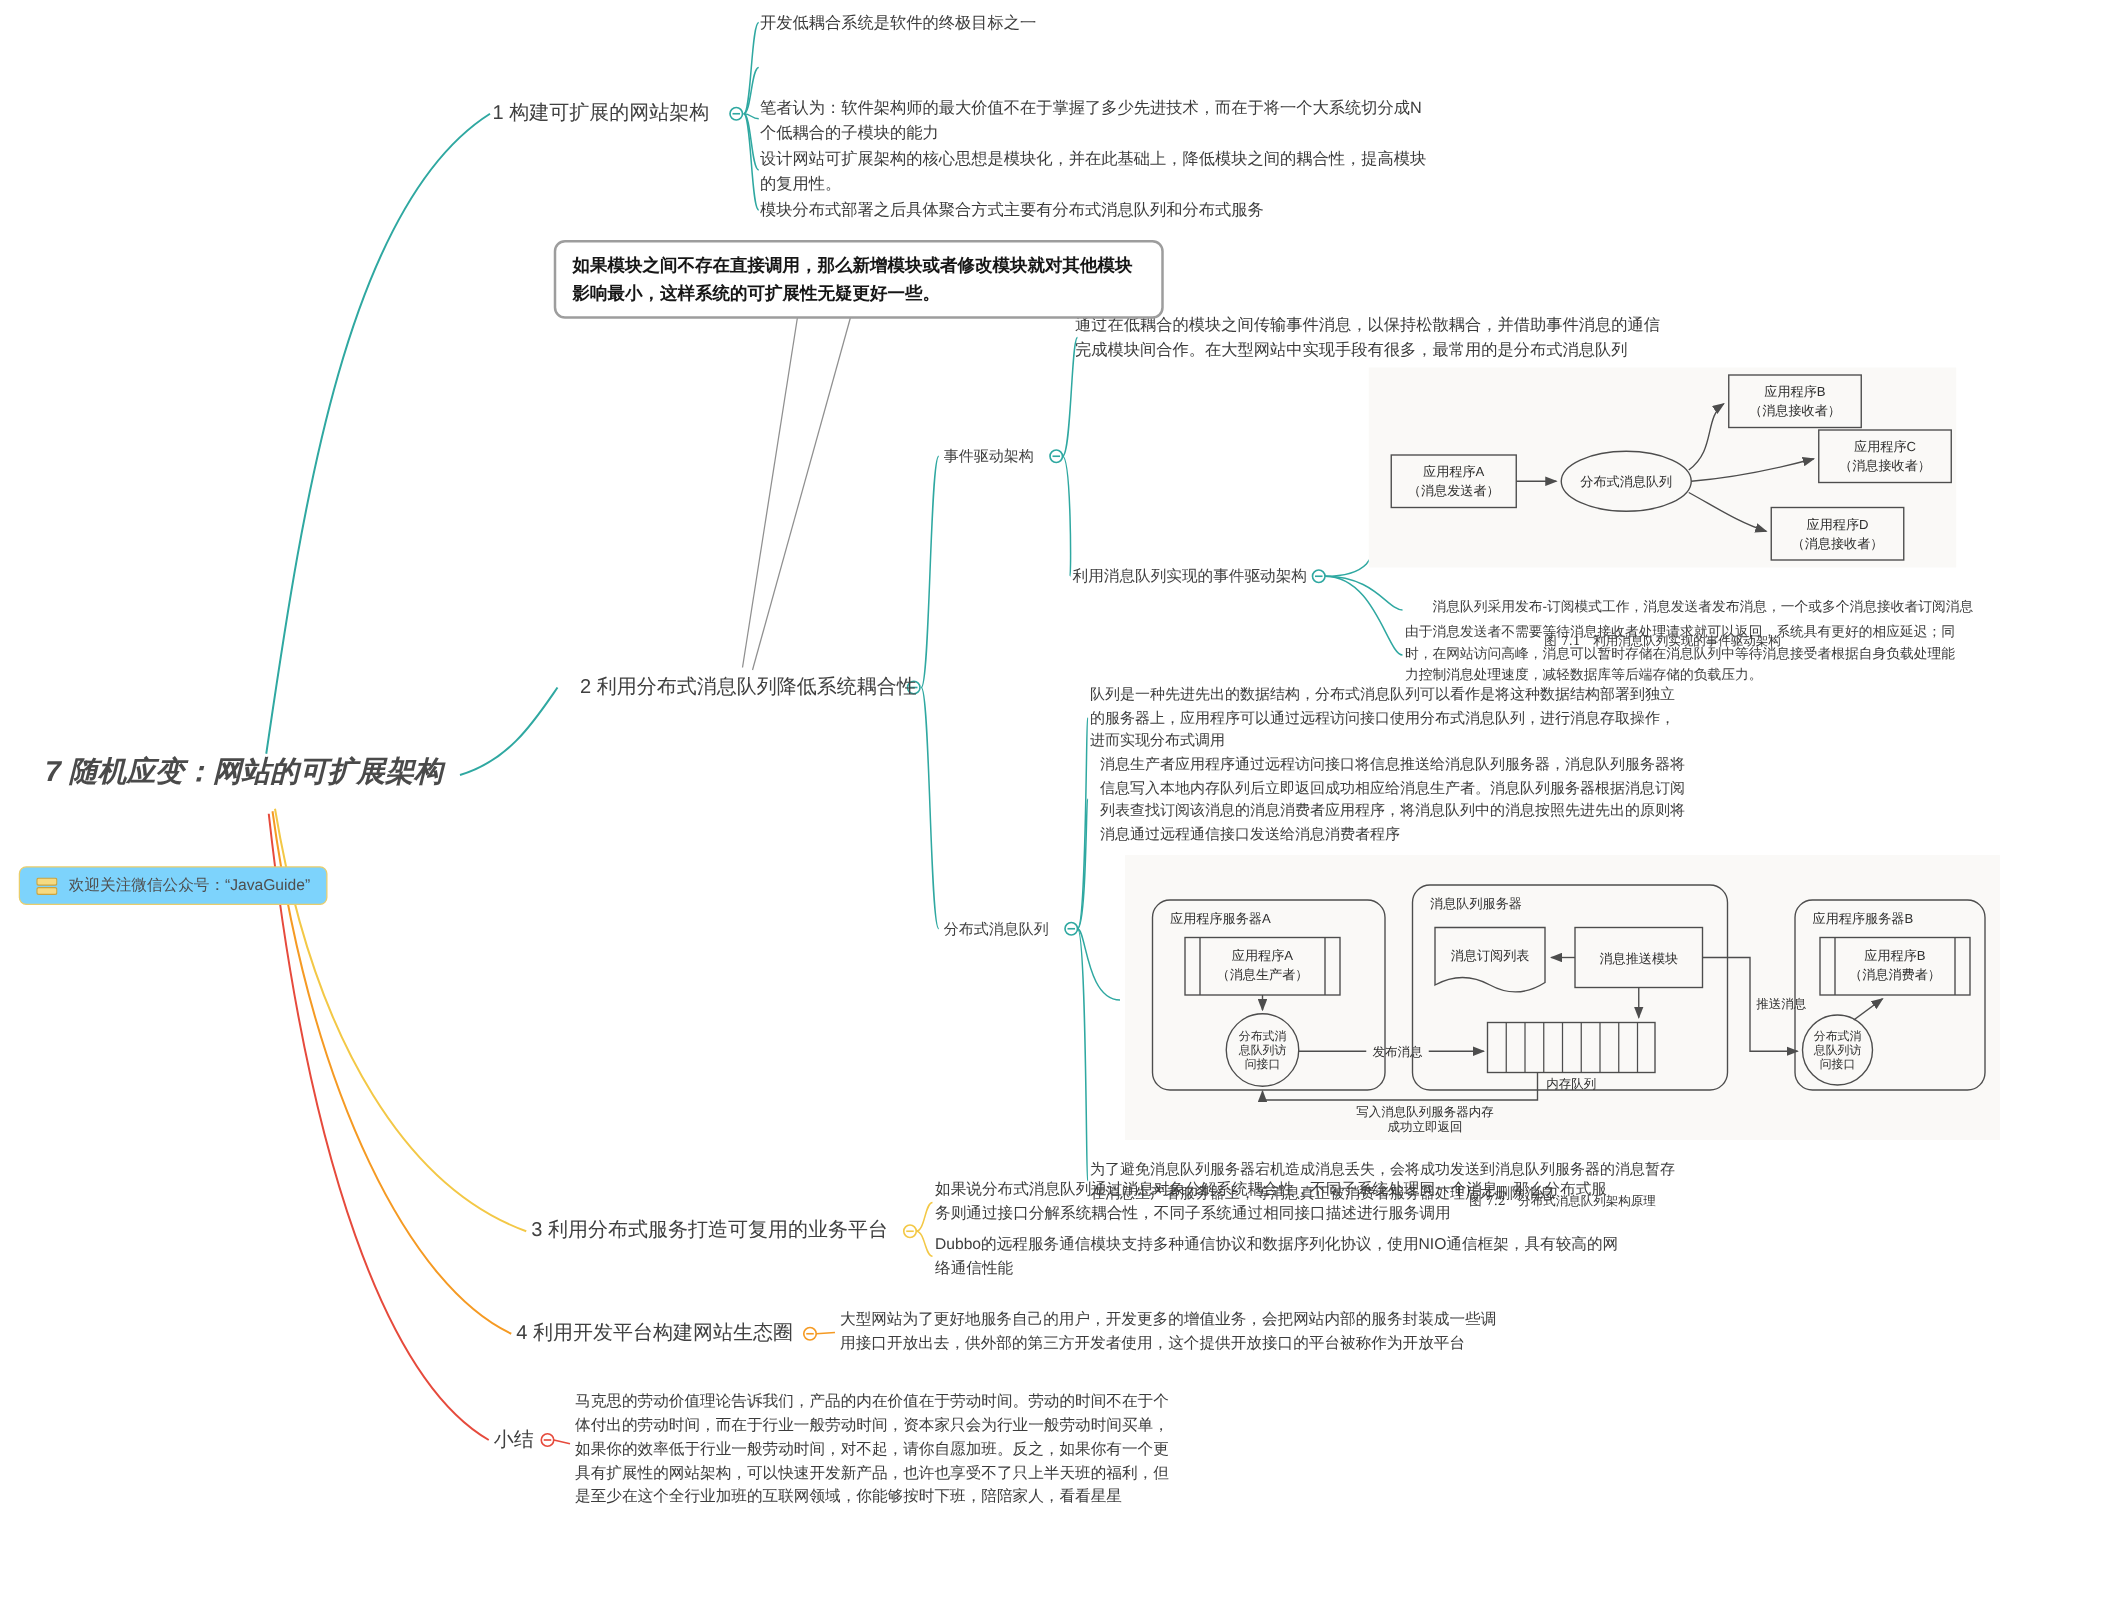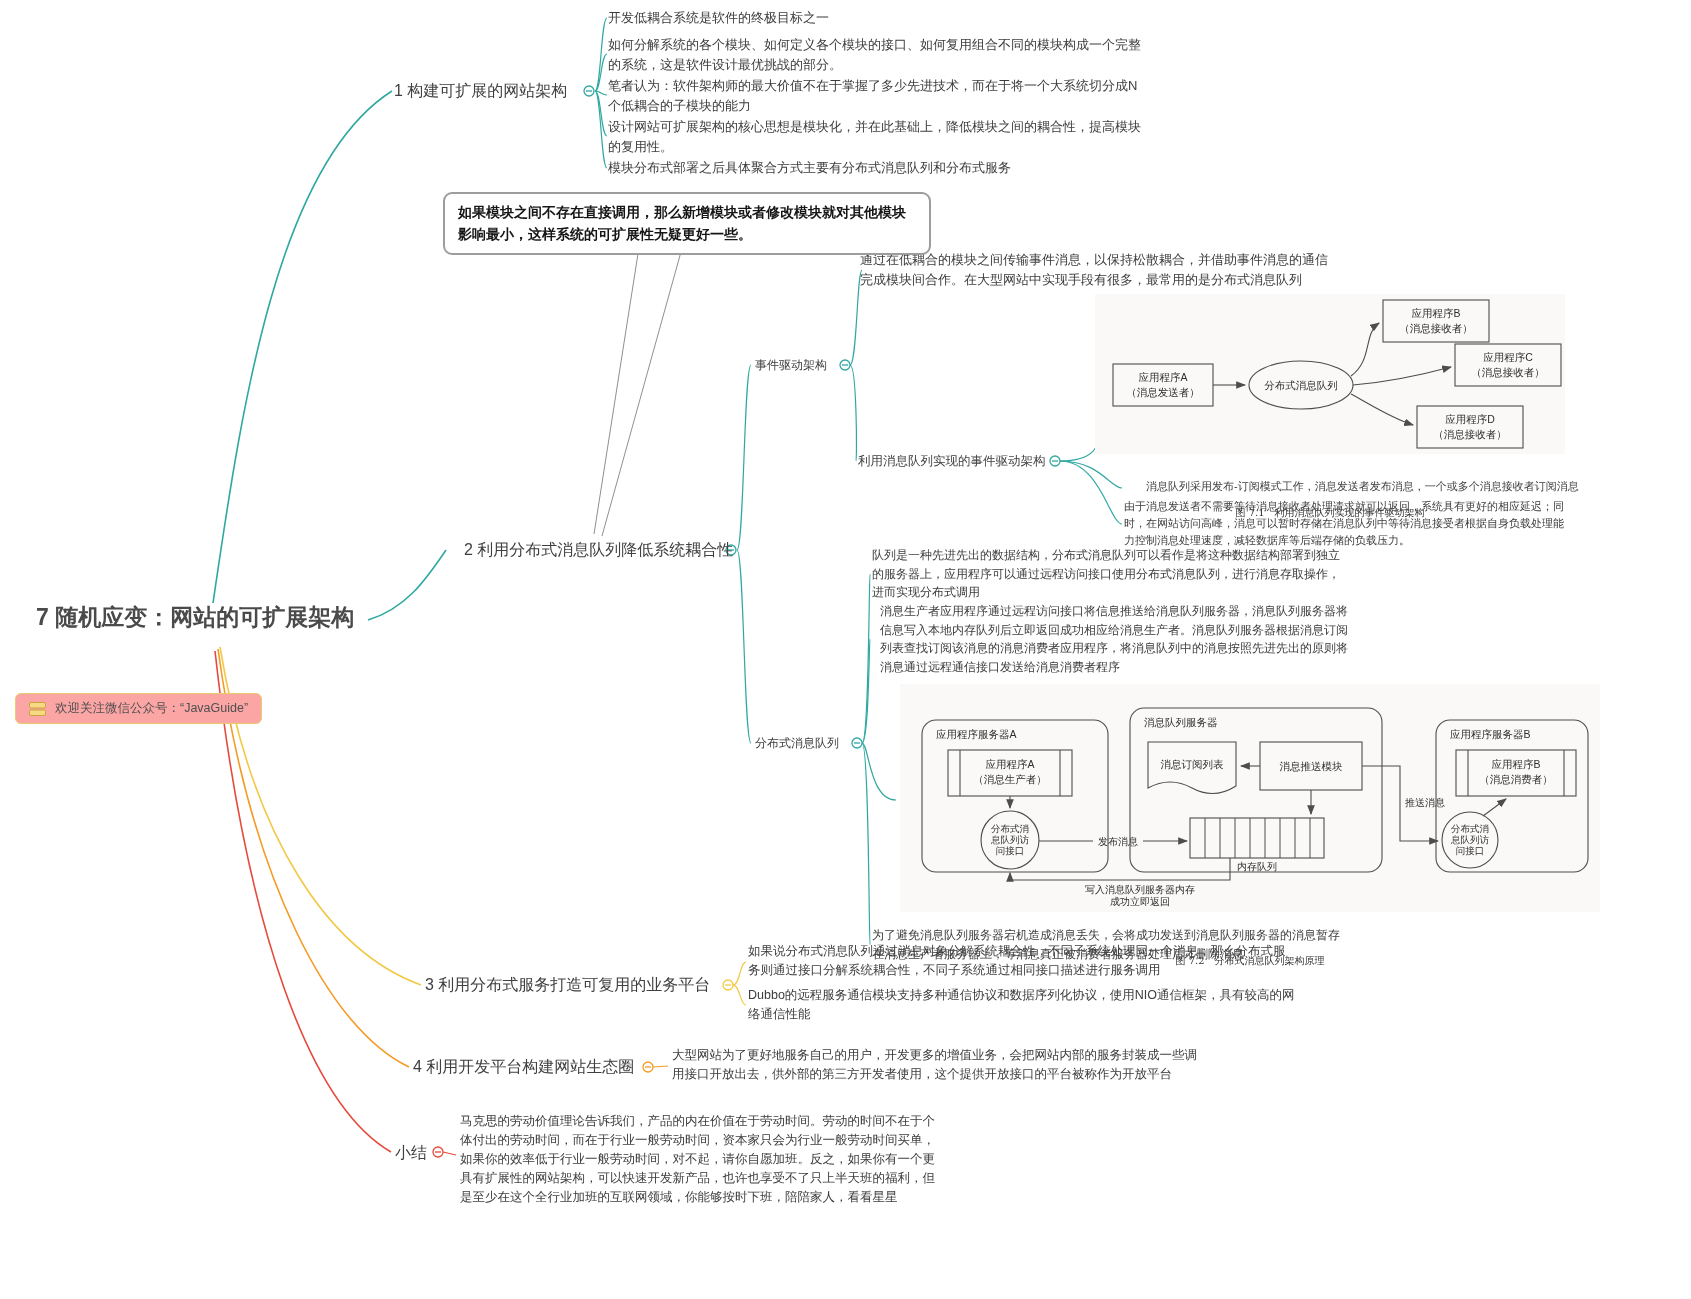--- a/index.html
+++ b/index.html
@@ -1,20 +1,20 @@
 <!DOCTYPE html>
 <html><head>
 <meta charset="utf-8">
 <style>
   html,body{margin:0;padding:0;background:#fff;}
   body{font-family:"Liberation Sans","DejaVu Sans",sans-serif;}
   .canvas{position:relative;width:1691px;height:1299px;background:#fff;overflow:hidden;}
   svg.links{position:absolute;left:0;top:0;z-index:1;pointer-events:none;}
-  .title{position:absolute;z-index:3;font-size:23px;font-weight:bold;color:#4a4a4a;white-space:nowrap;}
-  .wechat{position:absolute;z-index:3;display:flex;align-items:center;gap:9px;background:#fca5a5;border:1px solid #E9CD6B;border-radius:6px;padding:6px 13px;font-size:12.5px;color:#4f4f4f;white-space:nowrap;}
+  .title{position:absolute;z-index:3;font-size:23px;font-weight:bold;color:#4a4a4a;white-space:nowrap;font-style:italic;}
+  .wechat{position:absolute;z-index:3;display:flex;align-items:center;gap:9px;background:#7dd3fc;border:1px solid #E9CD6B;border-radius:6px;padding:6px 13px;font-size:12.5px;color:#4f4f4f;white-space:nowrap;}
   .note{position:absolute;z-index:3;border:2px solid #9d9d9d;border-radius:9px;padding:7px 13px;font-size:14px;font-weight:bold;line-height:1.6;color:#161616;background:#fff;}
   .node{position:absolute;z-index:3;white-space:nowrap;color:#404040;}
   .t-main{font-size:16px;line-height:20px;}
   .t-sub{font-size:12px;line-height:20px;}
   .t-sub2{font-size:12.5px;line-height:20px;}
   .para{position:absolute;z-index:2;color:#3c3c3c;}
   .p13{font-size:13px;line-height:20px;}
   .p125{font-size:12.5px;line-height:19px;}
   .p12{font-size:12px;line-height:18.5px;}
   .p11{font-size:11px;line-height:17px;}
@@ -118,21 +118,20 @@
         <rect x="0.5" y="0.5" width="16" height="5.5" rx="1.5" fill="#F6DA81" stroke="#CBA33E"></rect>
         <rect x="0.5" y="8" width="16" height="5.5" rx="1.5" fill="#F6DA81" stroke="#CBA33E"></rect>
       </svg>
     <span>欢迎关注微信公众号：“JavaGuide”</span>
   </div>
 
   <div class="note" style="left:443px;top:192px;width:458px;">如果模块之间不存在直接调用，那么新增模块或者修改模块就对其他模块影响最小，这样系统的可扩展性无疑更好一些。</div>
 
   <div class="node t-main" style="left:394px;top:81px;">1 构建可扩展的网站架构</div>
   <div class="para p13" style="left:608px;top:8px;width:540px;">开发低耦合系统是软件的终极目标之一</div>
-  <div class="para p13" style="left:608px;top:35px;width:536px;">如何分解系统的各个模块、如何定义各个模块的接口、如何复用组合不同的模块构成一个完整的系统，这是软件设计最优挑战的部分。</div>
   <div class="para p13" style="left:608px;top:76px;width:540px;">笔者认为：软件架构师的最大价值不在于掌握了多少先进技术，而在于将一个大系统切分成N个低耦合的子模块的能力</div>
   <div class="para p13" style="left:608px;top:117px;width:540px;">设计网站可扩展架构的核心思想是模块化，并在此基础上，降低模块之间的耦合性，提高模块的复用性。</div>
   <div class="para p13" style="left:608px;top:158px;width:540px;">模块分布式部署之后具体聚合方式主要有分布式消息队列和分布式服务</div>
 
   <div class="node t-main" style="left:450px;top:540px;margin-left:14px;">2 利用分布式消息队列降低系统耦合性</div>
   <div class="node t-sub" style="left:755px;top:355px;">事件驱动架构</div>
   <div class="para p13" style="left:860px;top:250px;width:468px;">通过在低耦合的模块之间传输事件消息，以保持松散耦合，并借助事件消息的通信完成模块间合作。在大型网站中实现手段有很多，最常用的是分布式消息队列</div>
   <div class="node t-sub2" style="left:858px;top:451px;">利用消息队列实现的事件驱动架构</div>
 
   <div class="figure" style="left:1095px;top:294px;width:470px;height:160px;">

